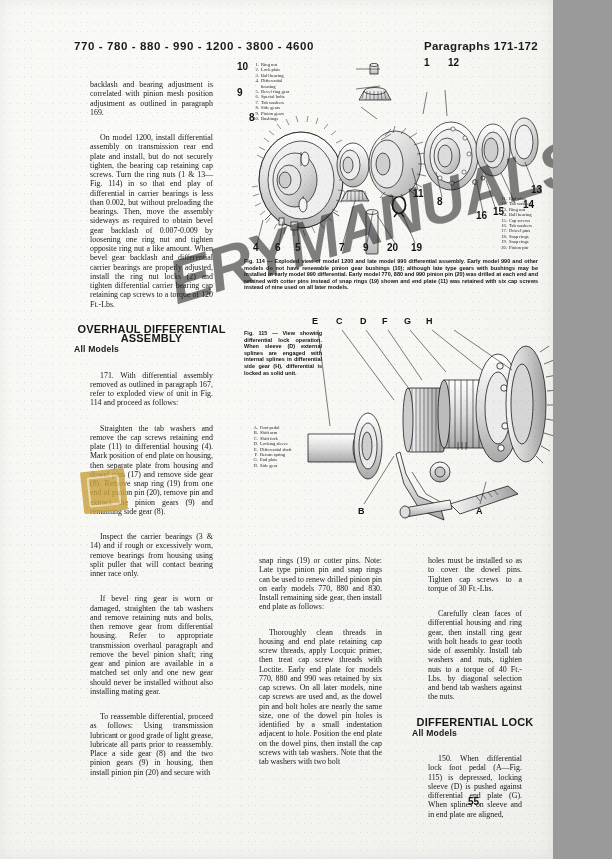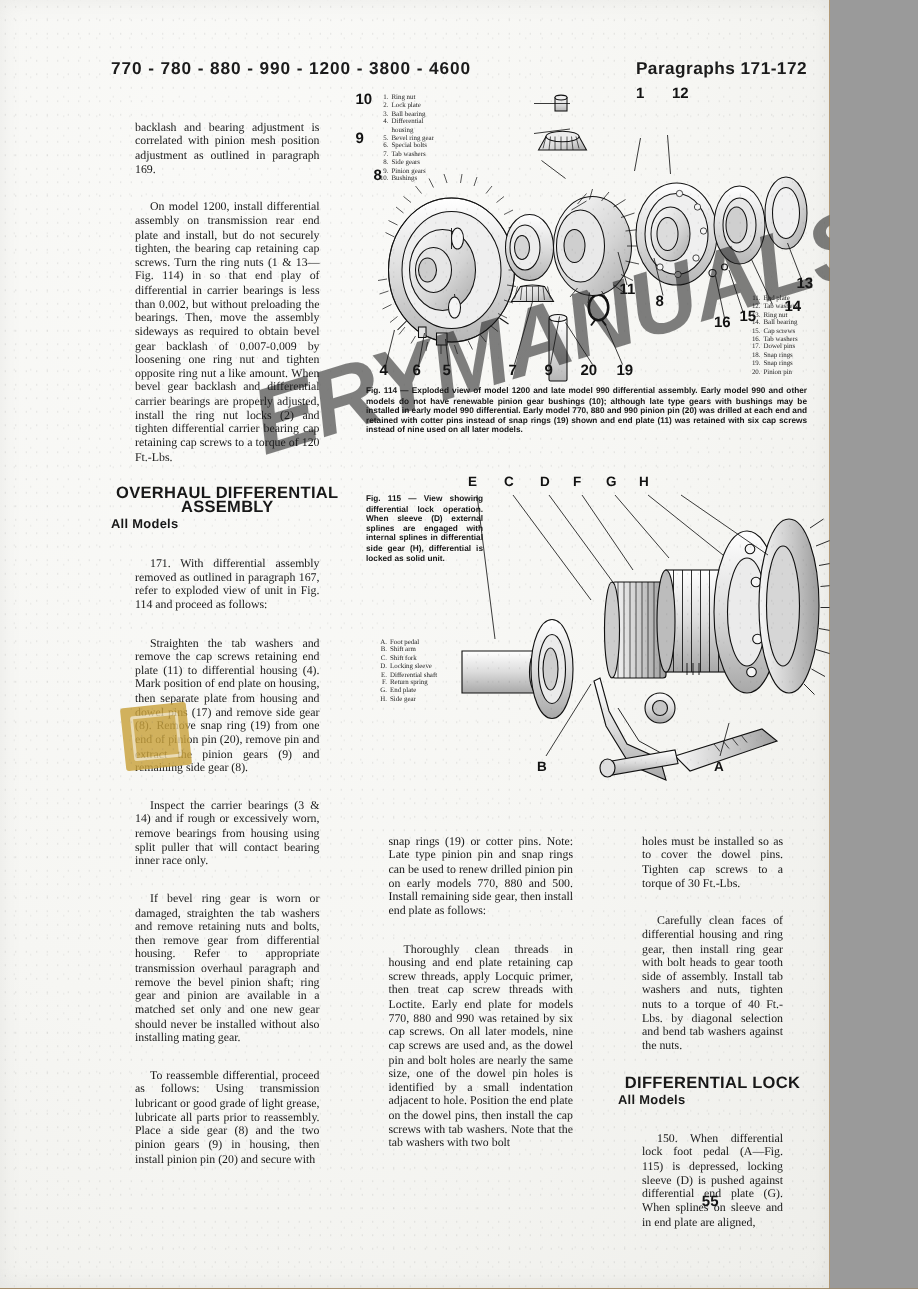--- a/index.html
+++ b/index.html
@@ -586,21 +586,21 @@
     <h3>OVERHAUL DIFFERENTIAL ASSEMBLY</h3>
     <h4>All Models</h4>
     <p>171. With differential assembly removed as outlined in paragraph 167, refer to exploded view of unit in Fig. 114 and proceed as follows:</p>
     <p>Straighten the tab washers and remove the cap screws retaining end plate (11) to differential housing (4). Mark position of end plate on housing, then separate plate from housing and dowel pins (17) and remove side gear (8). Remove snap ring (19) from one end of pinion pin (20), remove pin and extract the pinion gears (9) and remaining side gear (8).</p>
     <p>Inspect the carrier bearings (3 &amp; 14) and if rough or excessively worn, remove bearings from housing using split puller that will contact bearing inner race only.</p>
     <p>If bevel ring gear is worn or damaged, straighten the tab washers and remove retaining nuts and bolts, then remove gear from differential housing. Refer to appropriate transmission overhaul paragraph and remove the bevel pinion shaft; ring gear and pinion are available in a matched set only and one new gear should never be installed without also installing mating gear.</p>
     <p>To reassemble differential, proceed as follows: Using transmission lubricant or good grade of light grease, lubricate all parts prior to reassembly. Place a side gear (8) and the two pinion gears (9) in housing, then install pinion pin (20) and secure with</p>
   </div>
 
   <div class="col" id="col-mid">
-    <p class="noindent">snap rings (19) or cotter pins. Note: Late type pinion pin and snap rings can be used to renew drilled pinion pin on early models 770, 880 and 500. Install remaining side gear, then install end plate as follows:</p>
+    <p class="noindent">snap rings (19) or cotter pins. Note: Late type pinion pin and snap rings can be used to renew drilled pinion pin on early models 770, 880 and 830. Install remaining side gear, then install end plate as follows:</p>
     <p>Thoroughly clean threads in housing and end plate retaining cap screw threads, apply Locquic primer, then treat cap screw threads with Loctite. Early end plate for models 770, 880 and 990 was retained by six cap screws. On all later models, nine cap screws are used and, as the dowel pin and bolt holes are nearly the same size, one of the dowel pin holes is identified by a small indentation adjacent to hole. Position the end plate on the dowel pins, then install the cap screws with tab washers. Note that the tab washers with two bolt</p>
   </div>
 
   <div class="col" id="col-right">
     <p class="noindent">holes must be installed so as to cover the dowel pins. Tighten cap screws to a torque of 30 Ft.-Lbs.</p>
     <p>Carefully clean faces of differential housing and ring gear, then install ring gear with bolt heads to gear tooth side of assembly. Install tab washers and nuts, tighten nuts to a torque of 40 Ft.-Lbs. by diagonal selection and bend tab washers against the nuts.</p>
     <h3>DIFFERENTIAL LOCK</h3>
     <h4>All Models</h4>
     <p>150. When differential lock foot pedal (A—Fig. 115) is depressed, locking sleeve (D) is pushed against differential end plate (G). When splines on sleeve and in end plate are aligned,</p>
   </div>

